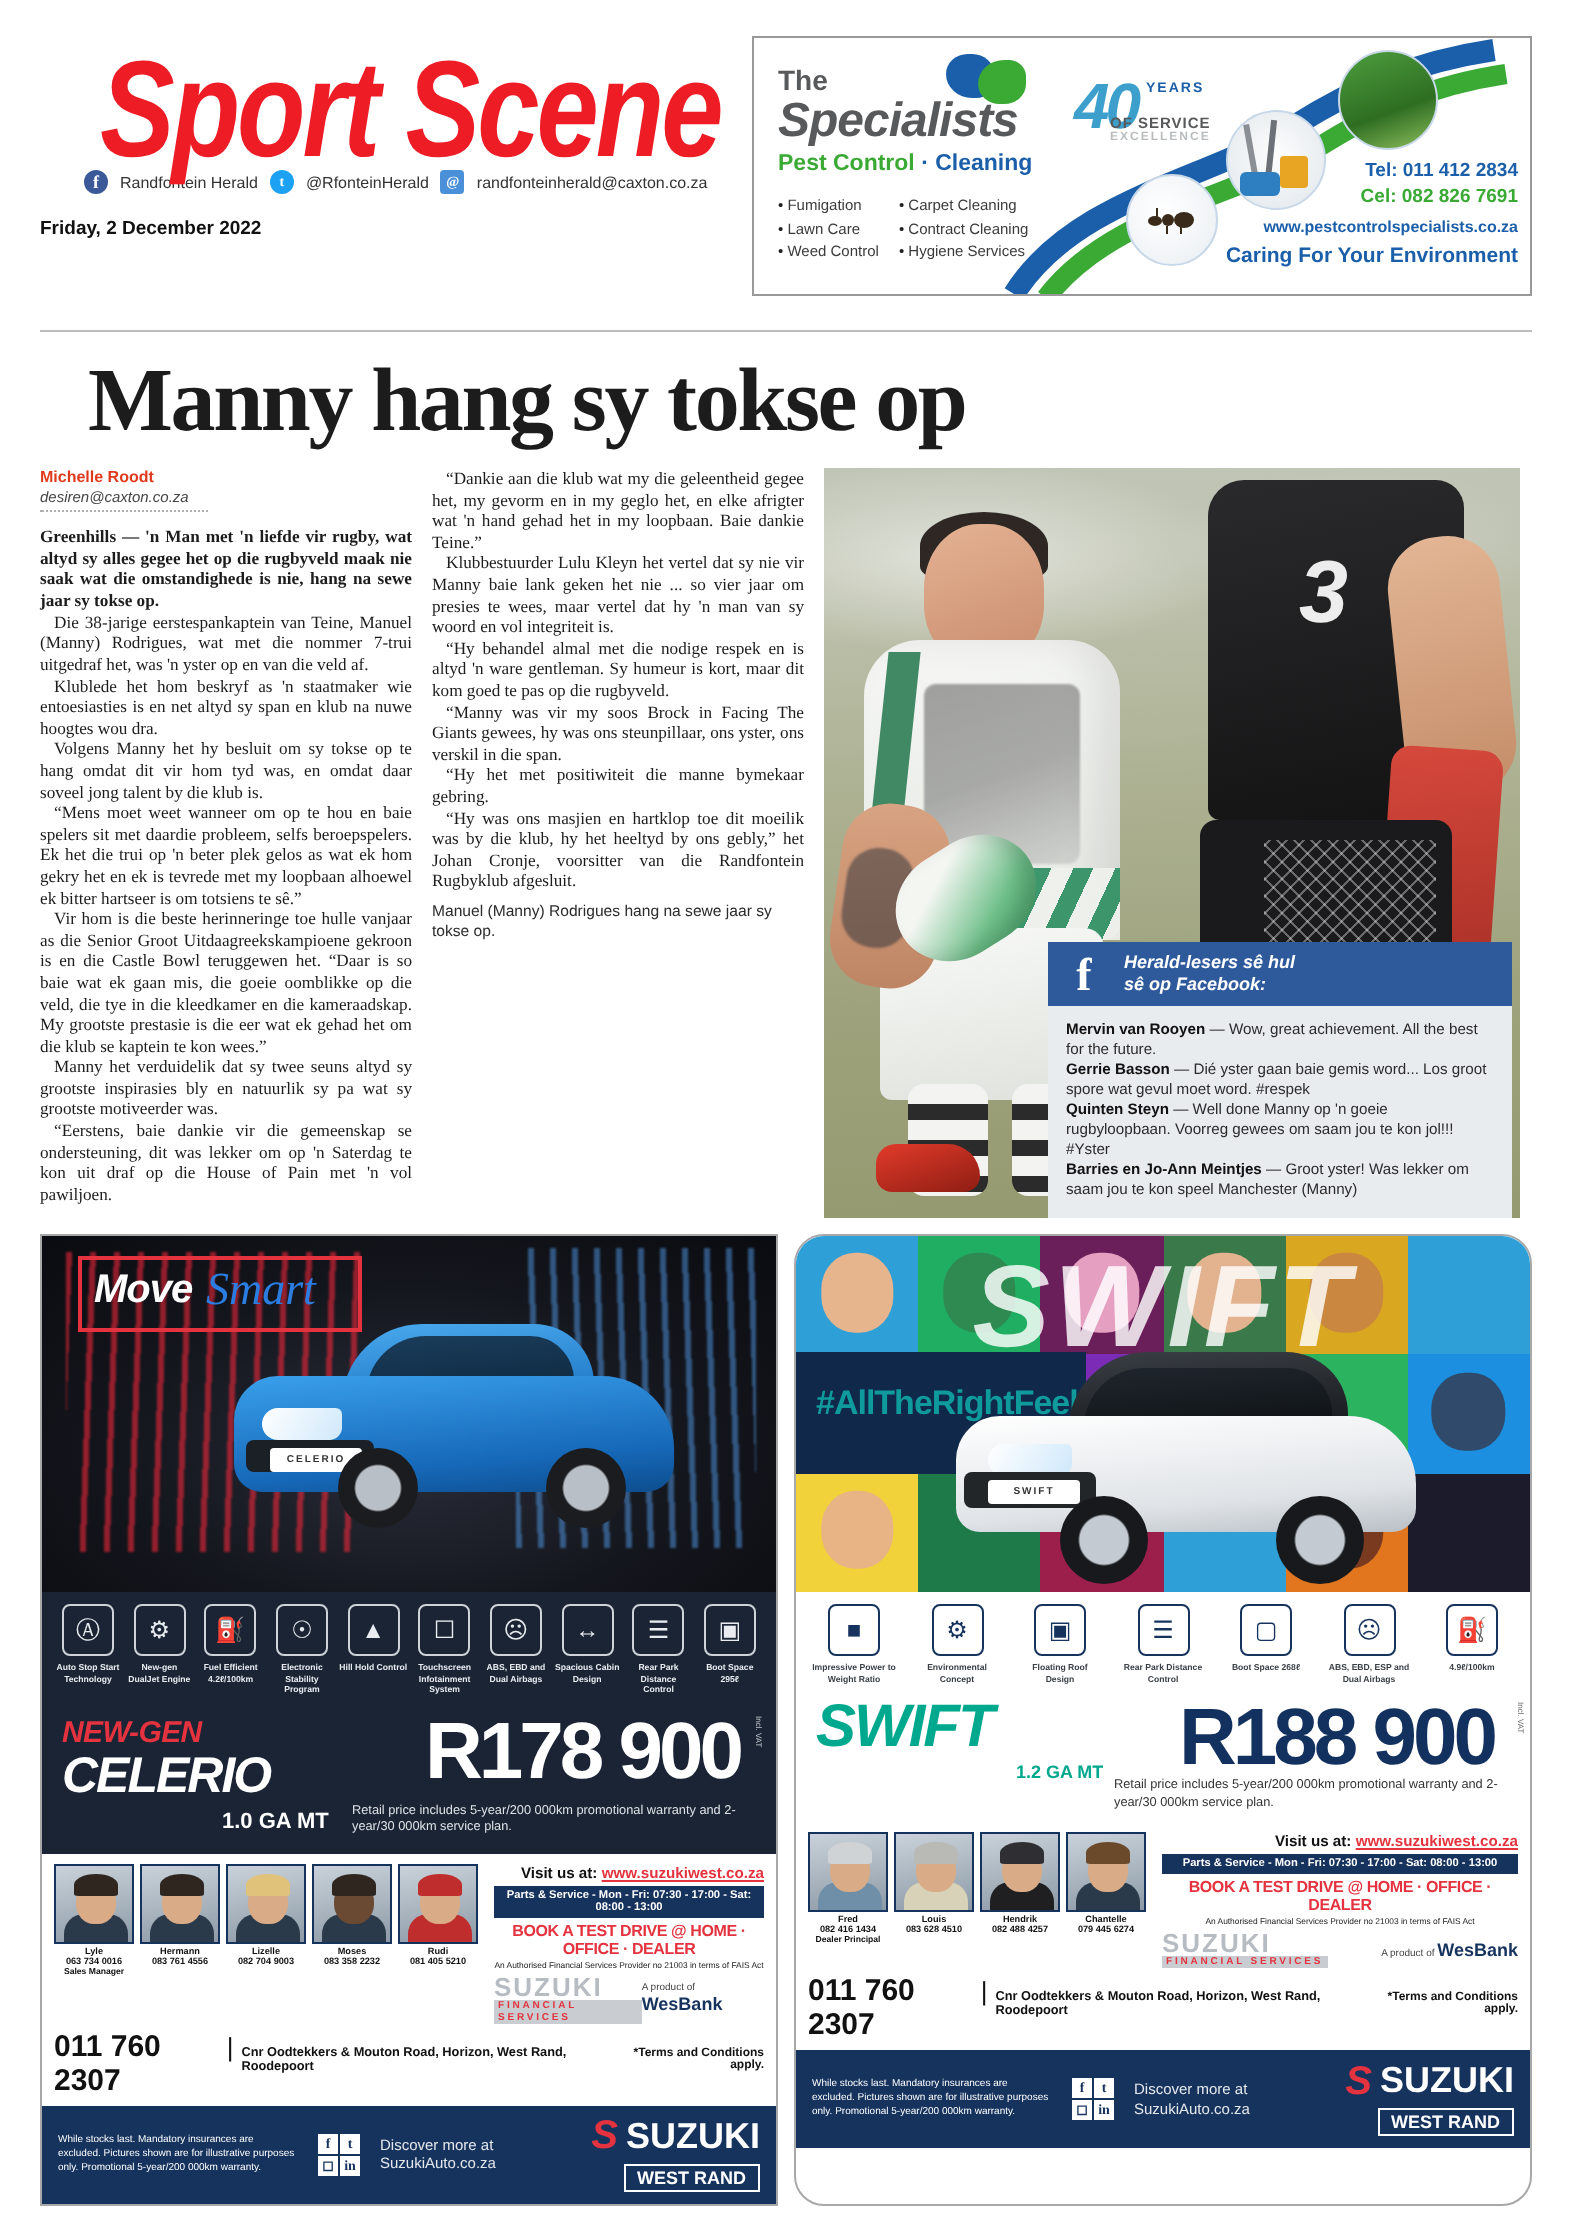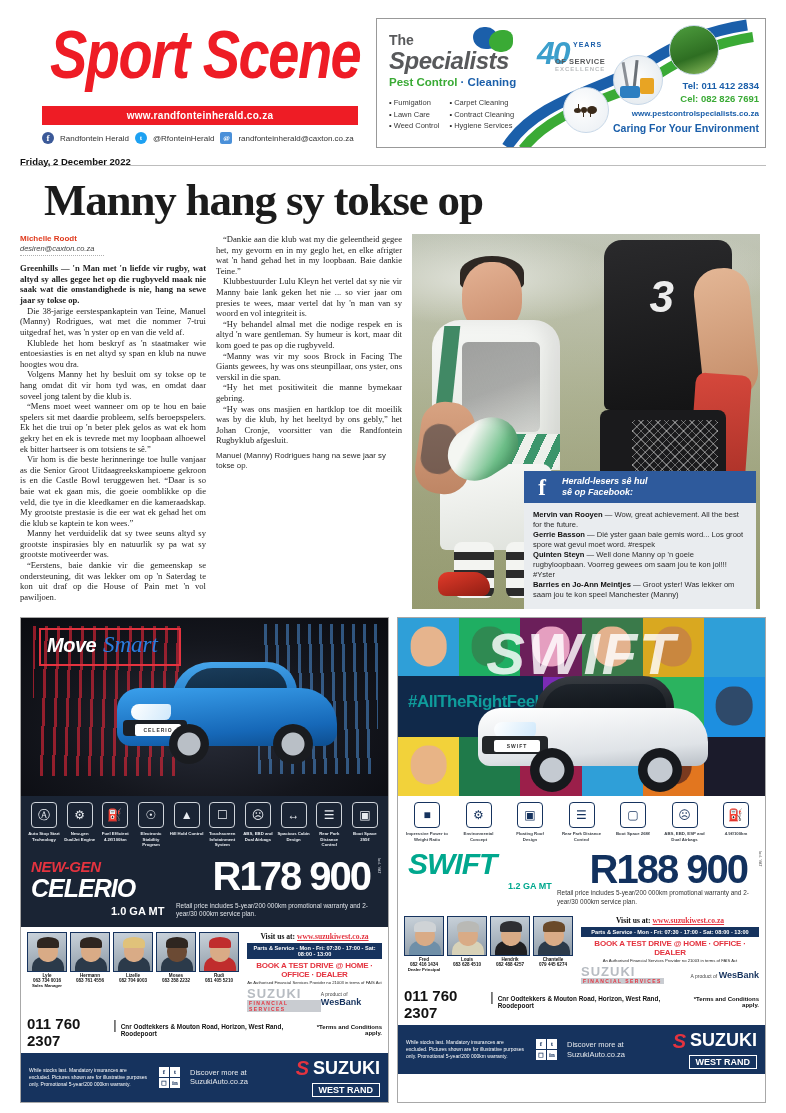--- a/index.html
+++ b/index.html
@@ -120,21 +120,21 @@
   .fb-f-inner { width: 24px; height: 24px; background: #2e5a9c; color: #fff; font-family: "Liberation Serif", serif; font-weight: bold; font-size: 23px; line-height: 25px; text-align: center; }
   .fb-head-txt { color: #fff; font-size: 9px; font-weight: bold; font-style: italic; line-height: 11px; }
   .fb-body { padding: 7px 9px 9px 9px; }
   .fb-body p { font-size: 7.6px; line-height: 10px; color: #2b2b2b; }
   .fb-body b { color: #111; }
   .caption { font-size: 7.8px; line-height: 10px; color: #2b2b2b; margin-top: 5px; }
 
   
   .ads-row { display: flex; gap: 8px; margin-top: 8px; }
   .carad { width: 371px; border: 1px solid #a8a8a8; background: #1d4ed8; position: relative; overflow: hidden; }
-  .carad.right { background: #ffffff; }
+  .carad.right { background: #ffffff; border-radius: 15px; }
 
   
   .hero-cel { height: 178px; position: relative; overflow: hidden;
     background: radial-gradient(ellipse at 50% 60%, #2a2e3a 0%, #14161d 55%, #0a0b10 100%); }
   .neon-red { position: absolute; left: 12px; top: 8px; width: 150px; height: 150px;
     background: repeating-linear-gradient(92deg, rgba(255,40,60,.55) 0 3px, rgba(255,40,60,0) 3px 12px); filter: blur(.5px); }
   .neon-blue { position: absolute; right: 10px; top: 6px; width: 120px; height: 150px;
     background: repeating-linear-gradient(88deg, rgba(90,170,255,.45) 0 3px, rgba(90,170,255,0) 3px 11px); filter: blur(.5px); }
   .movesmart { position: absolute; left: 26px; top: 16px; }
   .ms-frame { position: absolute; left: -8px; top: -6px; width: 142px; height: 38px; border: 2px solid #e4333f; }
@@ -166,21 +166,21 @@
   .staff { display: flex; gap: 3px; }
   .staff-card { width: 40px; }
   .staff-photo { width: 40px; height: 40px; background: linear-gradient(170deg,#c9d2da,#8d9aa6); border: 1px solid #16335e; position: relative; overflow: hidden; }
   .sp-face { position: absolute; left: 10px; top: 7px; width: 20px; height: 22px; background: #d9ab86; border-radius: 50% 50% 45% 45%; }
   .sp-hair { position: absolute; left: 9px; top: 4px; width: 22px; height: 11px; background: #2f2620; border-radius: 50% 50% 10% 10%; }
   .sp-body { position: absolute; left: 4px; bottom: 0; width: 32px; height: 14px; background: #2b3a4a; border-radius: 10px 10px 0 0; }
   .staff-name { font-size: 4.6px; font-weight: bold; text-align: center; color: #111; margin-top: 1px; }
   .staff-num { font-size: 4.6px; font-weight: bold; text-align: center; color: #111; }
   .staff-role { font-size: 4.3px; font-weight: bold; text-align: center; color: #111; }
   .dealer-right { flex: 1; padding-left: 4px; }
-  .visit { font-size: 7.6px; font-weight: bold; color: #111; text-align: center; font-family: Liberation Serif, serif; }
+  .visit { font-size: 7.6px; font-weight: bold; color: #111; text-align: right; }
   .visit a { color: #e4333f; }
   .parts { background: #16335e; color: #fff; font-size: 5.6px; font-weight: bold; text-align: center; padding: 2px 0; margin-top: 2px; }
   .booktd { color: #e4333f; font-size: 8px; font-weight: bold; text-align: center; margin-top: 2px; letter-spacing: -.2px; }
   .fsp { font-size: 4.2px; text-align: center; color: #222; margin-top: 1px; }
   .suzuki-fin { display: flex; align-items: center; justify-content: space-between; margin-top: 2px; }
   .sz-grey { font-size: 13px; font-weight: bold; color: #b7bcc2; letter-spacing: 1px; line-height: 13px; }
   .sz-grey-sub { font-size: 5px; font-weight: bold; color: #e4333f; background: #c9ccd1; letter-spacing: 1.4px; padding: 0 2px; }
   .wesbank { font-size: 5px; color: #444; }
   .wesbank b { font-size: 9px; color: #16335e; }
   .phone-row { display: flex; align-items: baseline; gap: 4px; margin-top: 3px; }
@@ -226,21 +226,20 @@
   .incl-w { position: absolute; right: 2px; top: 6px; font-size: 4px; color: #666; writing-mode: vertical-rl; }
 </style>
 </head>
 <body>
 
 <div class="page">
 
   <div class="masthead">
     <div class="mast-left">
       <div class="mast-title">Sport Scene</div>
-      <div class="mast-urlbar">www.randfonteinherald.co.za</div>
       <div class="mast-social">
         <span class="soc-ico soc-fb">f</span>
         <span class="soc-txt">Randfontein Herald</span>
         <span class="soc-ico soc-tw">t</span>
         <span class="soc-txt">@RfonteinHerald</span>
         <span class="soc-ico soc-mail">@</span>
         <span class="soc-txt">randfonteinherald@caxton.co.za</span>
       </div>
       <div class="mast-date">Friday, 2 December 2022</div>
     </div>

